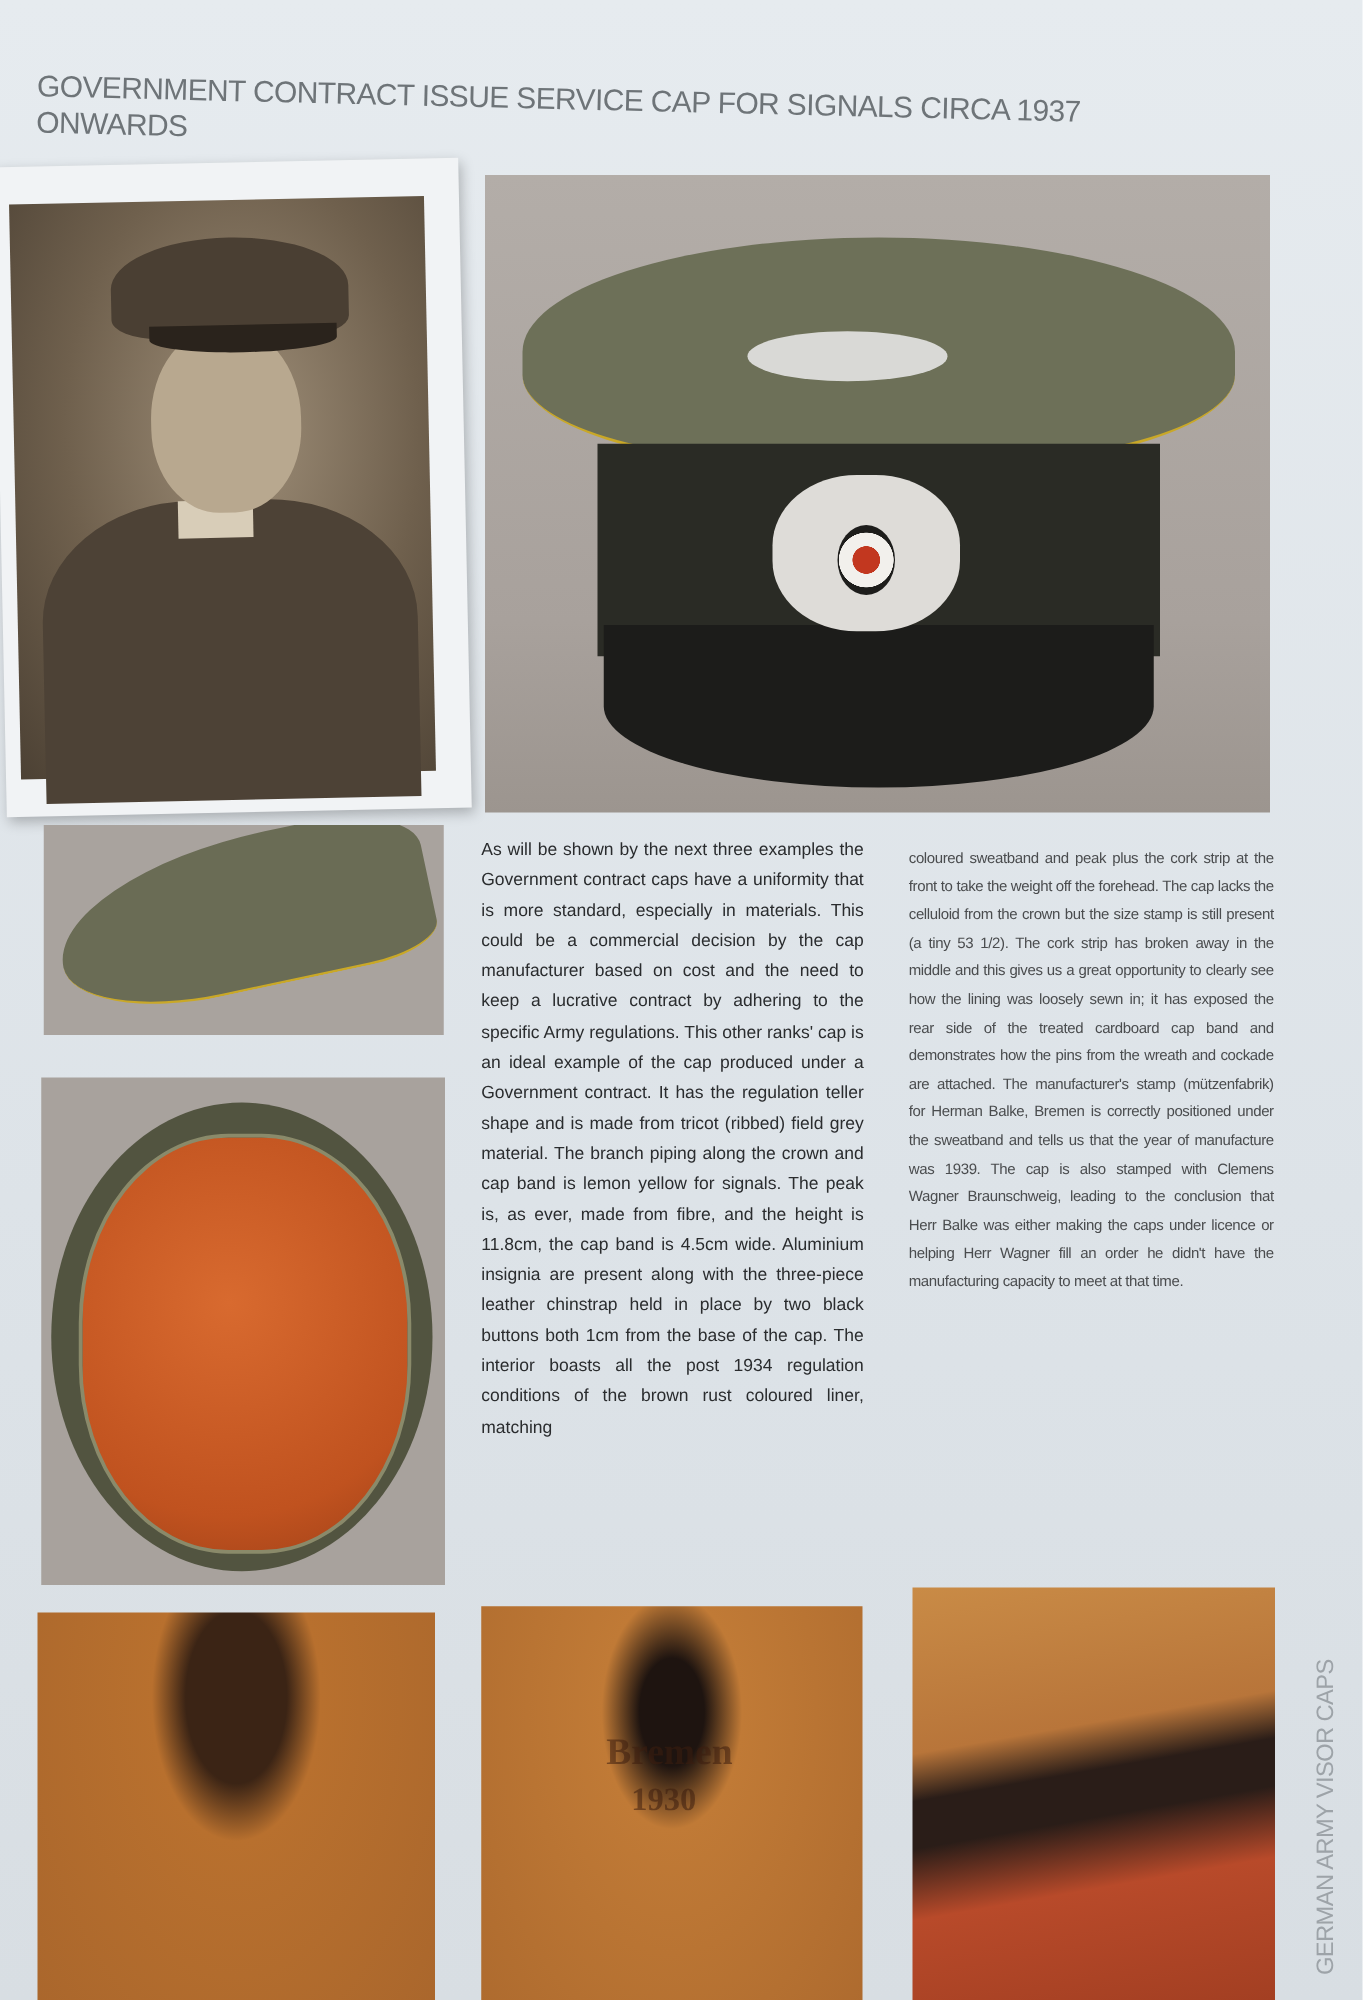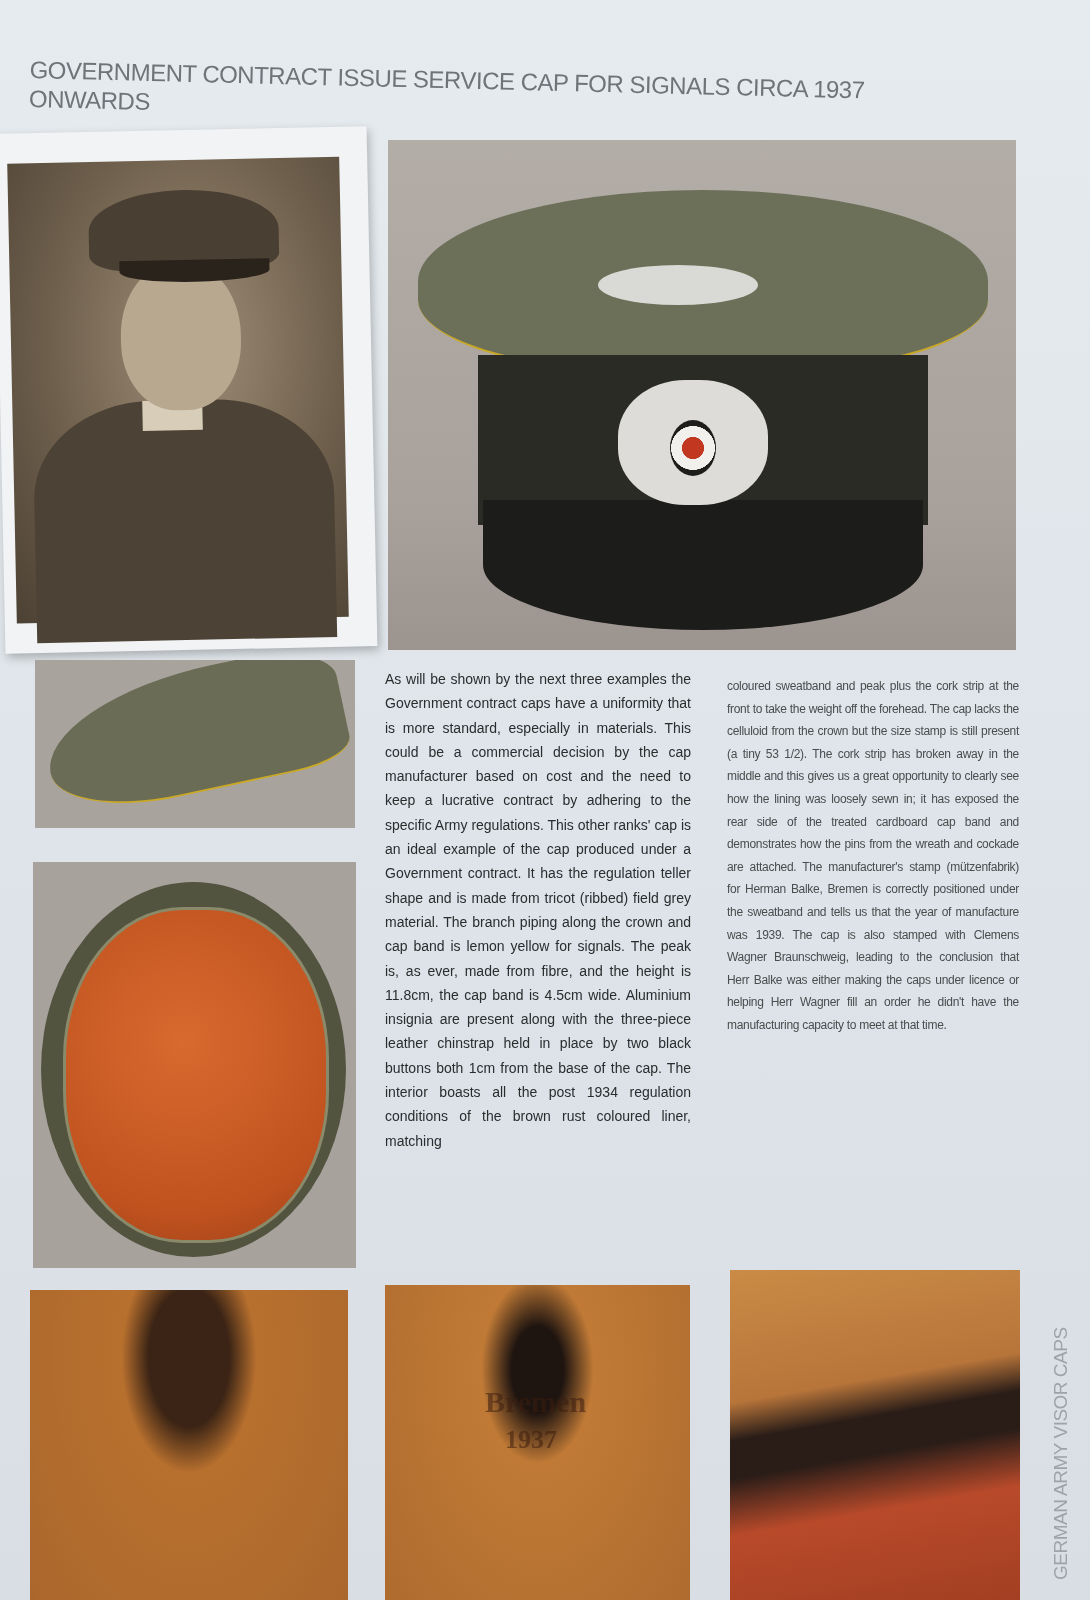--- a/index.html
+++ b/index.html
@@ -97,17 +97,17 @@
   <div class="rim"></div>
   <div class="liner"></div>
 </div>
 
 <div class="text-col col1">As will be shown by the next three examples the Government contract caps have a uniformity that is more standard, especially in materials. This could be a commercial decision by the cap manufacturer based on cost and the need to keep a lucrative contract by adhering to the specific Army regulations. This other ranks' cap is an ideal example of the cap produced under a Government contract. It has the regulation teller shape and is made from tricot (ribbed) field grey material. The branch piping along the crown and cap band is lemon yellow for signals. The peak is, as ever, made from fibre, and the height is 11.8cm, the cap band is 4.5cm wide. Aluminium insignia are present along with the three-piece leather chinstrap held in place by two black buttons both 1cm from the base of the cap. The interior boasts all the post 1934 regulation conditions of the brown rust coloured liner, matching</div>
 <div class="text-col col2">coloured sweatband and peak plus the cork strip at the front to take the weight off the forehead. The cap lacks the celluloid from the crown but the size stamp is still present (a tiny 53 1/2). The cork strip has broken away in the middle and this gives us a great opportunity to clearly see how the lining was loosely sewn in; it has exposed the rear side of the treated cardboard cap band and demonstrates how the pins from the wreath and cockade are attached. The manufacturer's stamp (mützenfabrik) for Herman Balke, Bremen is correctly positioned under the sweatband and tells us that the year of manufacture was 1939. The cap is also stamped with Clemens Wagner Braunschweig, leading to the conclusion that Herr Balke was either making the caps under licence or helping Herr Wagner fill an order he didn't have the manufacturing capacity to meet at that time.</div>
 
 <div class="photo detail d1" title="Close-up of sweatband stamp"></div>
 <div class="photo detail d2" title="Close-up of manufacturer stamp">
   <div class="stamp" style="left:100px; top:100px; font-size:30px;">Bremen</div>
-  <div class="stamp" style="left:120px; top:140px; font-size:26px;">1937</div>
+  <div class="stamp" style="left:120px; top:140px; font-size:26px;">1930</div>
 </div>
 <div class="photo detail d3" title="Close-up of broken cork strip and exposed cap band"></div>
 
 <div class="running-head">GERMAN ARMY VISOR CAPS</div>
 
 </body></html>

